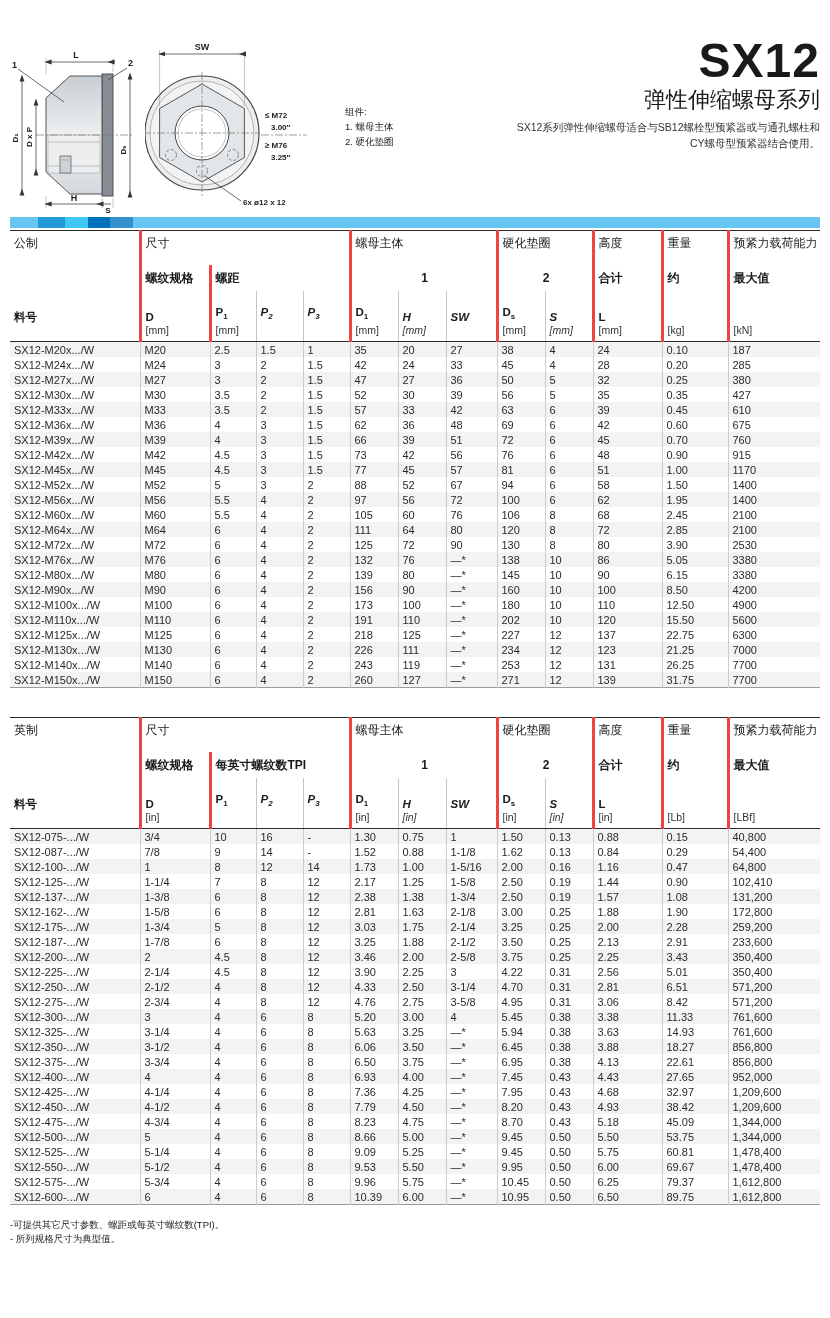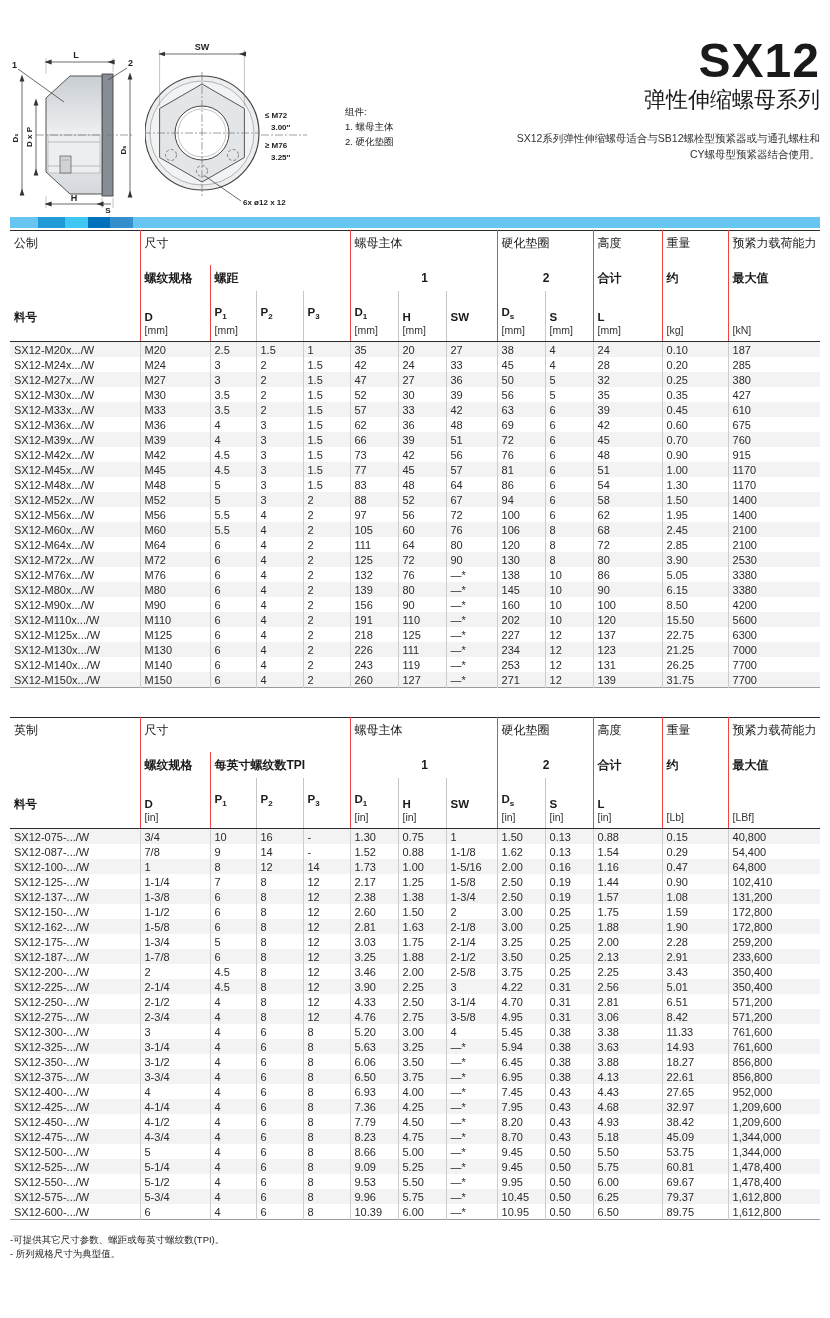--- a/index.html
+++ b/index.html
@@ -4,21 +4,21 @@
 <style>
   html,body{margin:0;padding:0;background:#fff;}
   body{width:830px;height:1318px;font-family:"Liberation Sans","DejaVu Sans",sans-serif;color:#1a1a1a;overflow:hidden;}
   .page{position:relative;width:830px;height:1318px;}
 
   
   .hdr{position:relative;height:217px;}
   .title-block{position:absolute;top:36px;right:10px;text-align:right;}
   .t-main{font-size:48px;line-height:50px;font-weight:700;letter-spacing:1px;}
   .t-sub{font-size:22px;line-height:28px;font-weight:400;}
-  .t-desc{font-size:10.5px;line-height:16px;color:#333;margin-top:16px;}
+  .t-desc{font-size:10.5px;line-height:16px;color:#333;margin-top:5px;}
   .comp-note{position:absolute;left:345px;top:104px;font-size:9.5px;line-height:15px;color:#222;}
   .svg-side{position:absolute;left:8px;top:38px;}
   .svg-front{position:absolute;left:145px;top:38px;}
   .dim{stroke:#444;stroke-width:0.8;fill:none;}
   .thin{stroke:#888;stroke-width:0.5;fill:none;}
   .cl{stroke:#777;stroke-width:0.7;fill:none;stroke-dasharray:8 2 2 2;}
   .hid{stroke:#666;stroke-width:0.8;fill:none;stroke-dasharray:3 2;}
   text.dl{font-size:9px;fill:#222;font-weight:bold;font-family:"Liberation Sans","DejaVu Sans",sans-serif;}
   text.sm{font-size:8px;fill:#222;font-weight:bold;font-family:"Liberation Sans","DejaVu Sans",sans-serif;}
 
@@ -33,22 +33,22 @@
   
   table.spec{border-collapse:collapse;table-layout:fixed;width:810px;margin:2px 10px 0 10px;border-top:1px solid #2b2b2b;border-bottom:1px solid #9a9a9a;}
   table.spec td,table.spec th{padding:0 2px 0 4px;text-align:left;font-weight:normal;white-space:nowrap;overflow:hidden;}
   thead .rA td{height:28px;vertical-align:top;padding-top:6px;font-weight:normal;font-size:12px;line-height:13px;}
   thead .rB td{height:26px;vertical-align:middle;font-weight:bold;font-size:12px;}
   thead .rC td{height:46px;vertical-align:bottom;padding-bottom:4px;border-bottom:1px solid #2b2b2b;}
   .colhead{display:flex;flex-direction:column;justify-content:flex-end;}
   .cn{line-height:14px;min-height:14px;font-weight:bold;font-size:11.5px;}
   .cn sub{font-size:8px;}
   .cu{line-height:13px;min-height:13px;font-size:10.5px;color:#333;}
-  .bL{border-left:1px solid #ef4444;}
-  .bLl{border-left:1px solid #c6c6c6;}
+  .bL{border-left:3px solid #ef4444;}
+  .bLl{border-left:1px solid #c6c6c6;font-style:italic;}
   .ctr{text-align:center !important;}
   tbody td{height:15px;font-size:11px;color:#2a2a2a;border-left:1px solid #cccccc;}
   tbody td:first-child{border-left:none;}
   tbody tr:nth-child(odd){background:#f3f3f3;}
   .gap{height:27px;}
 
   
   .footnotes{margin:13px 10px 0 10px;font-size:9.5px;line-height:14px;color:#222;}
 </style>
 </head>
@@ -412,35 +412,20 @@
           <td>77</td>
           <td>45</td>
           <td>57</td>
           <td>81</td>
           <td>6</td>
           <td>51</td>
           <td>1.00</td>
           <td>1170</td>
         </tr>
         <tr>
-          <td>SX12-M48x.../W</td>
-          <td>M48</td>
-          <td>5</td>
-          <td>3</td>
-          <td>1.5</td>
-          <td>83</td>
-          <td>48</td>
-          <td>64</td>
-          <td>86</td>
-          <td>6</td>
-          <td>54</td>
-          <td>1.30</td>
-          <td>1170</td>
-        </tr>
-        <tr>
           <td>SX12-M52x.../W</td>
           <td>M52</td>
           <td>5</td>
           <td>3</td>
           <td>2</td>
           <td>88</td>
           <td>52</td>
           <td>67</td>
           <td>94</td>
           <td>6</td>
@@ -545,20 +530,35 @@
           <td>4</td>
           <td>2</td>
           <td>156</td>
           <td>90</td>
           <td>—*</td>
           <td>160</td>
           <td>10</td>
           <td>100</td>
           <td>8.50</td>
           <td>4200</td>
+        </tr>
+        <tr>
+          <td>SX12-M100x.../W</td>
+          <td>M100</td>
+          <td>6</td>
+          <td>4</td>
+          <td>2</td>
+          <td>173</td>
+          <td>100</td>
+          <td>—*</td>
+          <td>180</td>
+          <td>10</td>
+          <td>110</td>
+          <td>12.50</td>
+          <td>4900</td>
         </tr>
         <tr>
           <td>SX12-M110x.../W</td>
           <td>M110</td>
           <td>6</td>
           <td>4</td>
           <td>2</td>
           <td>191</td>
           <td>110</td>
           <td>—*</td>
@@ -770,21 +770,21 @@
           <td>SX12-087-.../W</td>
           <td>7/8</td>
           <td>9</td>
           <td>14</td>
           <td>-</td>
           <td>1.52</td>
           <td>0.88</td>
           <td>1-1/8</td>
           <td>1.62</td>
           <td>0.13</td>
-          <td>1.54</td>
+          <td>0.84</td>
           <td>0.29</td>
           <td>54,400</td>
         </tr>
         <tr>
           <td>SX12-100-.../W</td>
           <td>1</td>
           <td>8</td>
           <td>12</td>
           <td>14</td>
           <td>1.73</td>
@@ -820,35 +820,20 @@
           <td>2.38</td>
           <td>1.38</td>
           <td>1-3/4</td>
           <td>2.50</td>
           <td>0.19</td>
           <td>1.57</td>
           <td>1.08</td>
           <td>131,200</td>
         </tr>
         <tr>
-          <td>SX12-150-.../W</td>
-          <td>1-1/2</td>
-          <td>6</td>
-          <td>8</td>
-          <td>12</td>
-          <td>2.60</td>
-          <td>1.50</td>
-          <td>2</td>
-          <td>3.00</td>
-          <td>0.25</td>
-          <td>1.75</td>
-          <td>1.59</td>
-          <td>172,800</td>
-        </tr>
-        <tr>
           <td>SX12-162-.../W</td>
           <td>1-5/8</td>
           <td>6</td>
           <td>8</td>
           <td>12</td>
           <td>2.81</td>
           <td>1.63</td>
           <td>2-1/8</td>
           <td>3.00</td>
           <td>0.25</td>

